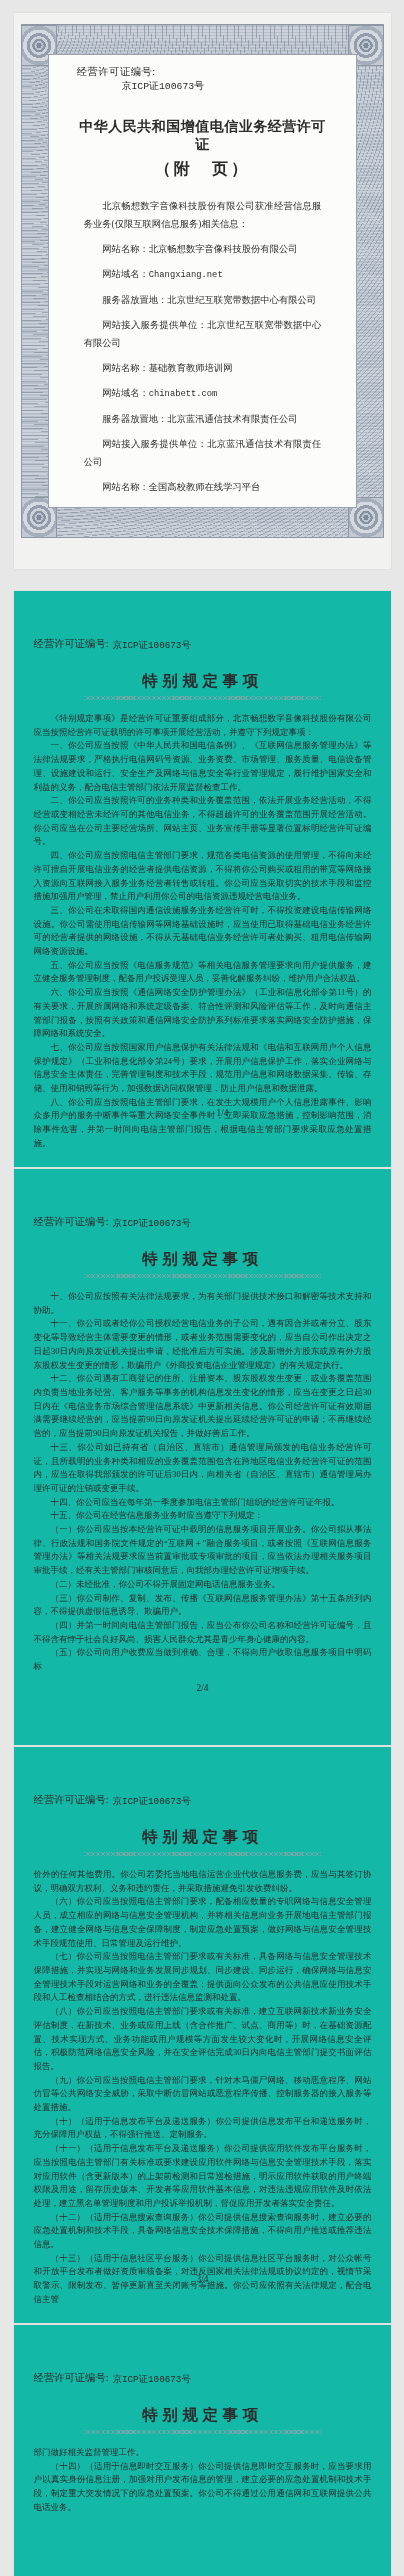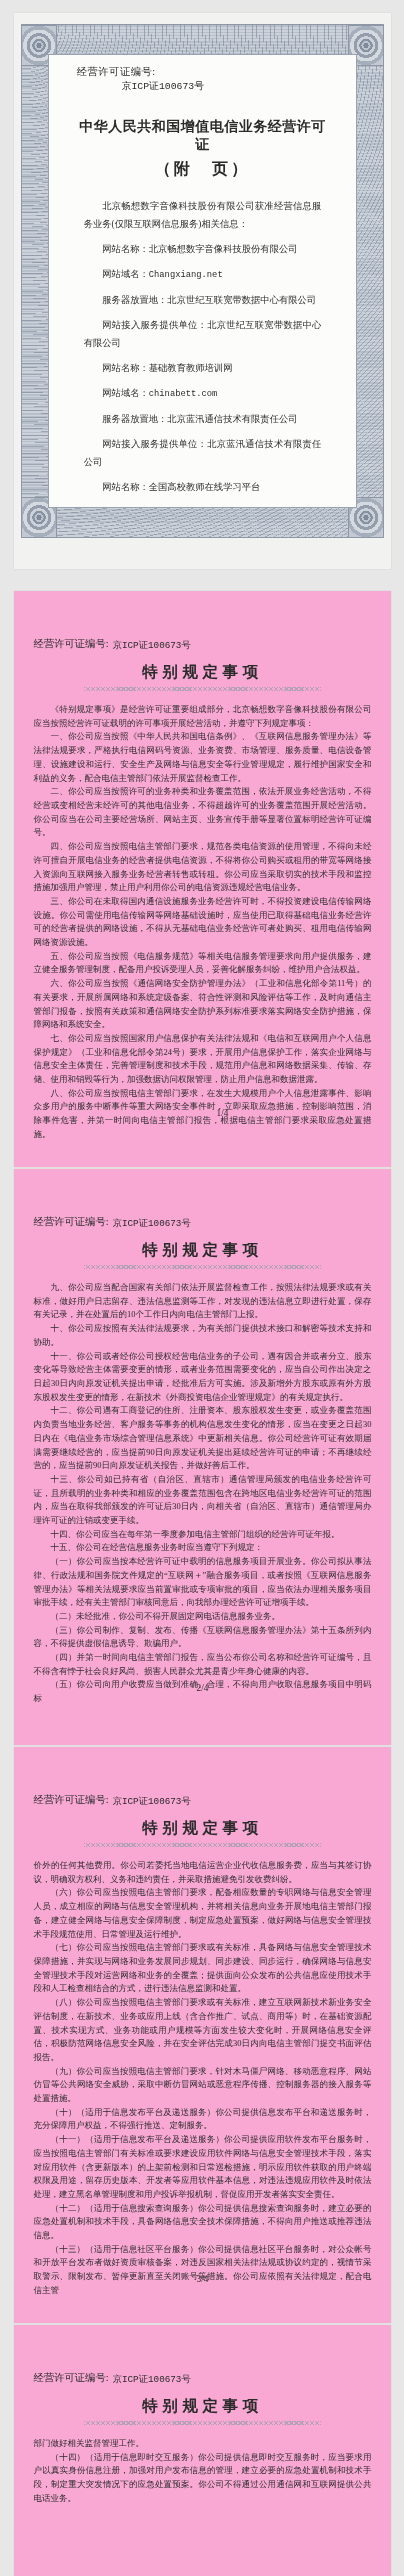--- a/index.html
+++ b/index.html
@@ -1,18 +1,18 @@
 <!DOCTYPE html>
 <html style="font-size:8.2px"><head>
 <meta charset="utf-8">
 <style>
   html,body{margin:0;padding:0;}
   body{background:#e7e7e7;font-family:"Liberation Serif","DejaVu Serif",serif;color:#2b2b2b;}
   #canvas{position:relative;width:405px;height:2873px;background:#e7e7e7;margin:0 auto;overflow:hidden;}
-  .sheet{position:absolute;left:14px;width:377px;background:#f9a8d4;overflow:hidden;box-shadow:0 0 1px rgba(0,0,0,.18);}
+  .sheet{position:absolute;left:14px;width:377px;background:#14b8a6;overflow:hidden;box-shadow:0 0 1px rgba(0,0,0,.18);}
 
   
   .p1{top:13px;height:556px;background:#f2f2f0;}
   .cert-frame{position:absolute;left:6.7px;right:6.7px;top:11.3px;bottom:31px;border:1px solid #8d97a5;
     background:
       repeating-radial-gradient(circle at 3.6px 3.6px, rgba(110,122,140,.50) 0 0.7px, rgba(0,0,0,0) 0.7px 3.6px),
       repeating-linear-gradient(0deg,#ccd2da 0 1.5px,#b7bfcb 1.5px 3.1px),
       #c2c9d3;}
   .cert-corner{position:absolute;width:34px;height:39px;border:0.5px solid #8d97a5;
     background:radial-gradient(circle at 50% 50%, #7f8a99 0 2.6px, #bcc4cf 2.6px 4.6px, #8792a1 4.6px 6.7px, #ccd2da 6.7px 9.3px, #939dab 9.3px 12.4px, #d5dae1 12.4px 16px, #a5aebb 16px 19.6px, #c2c9d3 19.6px);}
@@ -27,21 +27,21 @@
   .entry.mono .val{font-family:"Liberation Mono","DejaVu Sans Mono",monospace;font-size:8.8px;}
 
   
   .p2{top:591px;height:576px;}
   .p3{top:1169px;height:576px;}
   .p4{top:1747px;height:576px;}
   .p5{top:2325px;height:548px;}
   .sheet-head{padding:46px 19.6px 0;}
   .lic-line{font-size:10.3px;}
   .lic-line .licno{font-size:9.3px;font-family:"Liberation Mono","DejaVu Sans Mono",monospace;position:relative;top:1px;margin-left:4.1px;}
-  .sp-title{margin-top:11px;text-align:center;font-size:15.5px;font-weight:700;letter-spacing:4.6px;}
+  .sp-title{margin-top:20px;text-align:center;font-size:15.5px;font-weight:700;letter-spacing:4.6px;}
   .zigzag{height:3.6px;width:70%;margin:4.1px auto 0;opacity:.75;
     background:
       repeating-linear-gradient(135deg,#98a0aa 0 1px,rgba(0,0,0,0) 1px 3.6px),
       repeating-linear-gradient(45deg,#98a0aa 0 1px,rgba(0,0,0,0) 1px 3.6px);}
   .sheet-body{padding:12.4px 19.6px 0;font-size:8.5px;line-height:13.7px;text-align:justify;font-family:Liberation Serif, serif;}
   .para{margin:0;text-indent:2em;}
   .para.cont{text-indent:0;}
   .pageno{position:absolute;left:0;right:0;text-align:center;font-size:9.3px;font-family:"Liberation Serif",serif;}
   .p2 .pageno{bottom:49px;padding-left:40px;} .p3 .pageno{bottom:52px;} .p4 .pageno{bottom:39px;}
 </style>
@@ -102,23 +102,22 @@
     <div class="pageno">1/4</div>
   </div>
 
   <div class="sheet p3">
     <div class="sheet-head">
       <div class="lic-line"><span>经营许可证编号:</span><span class="licno">京ICP证100673号</span></div>
       <div class="sp-title">特别规定事项</div>
       <div class="zigzag"></div>
     </div>
     <div class="sheet-body">
-        <p class="para">九、你公司应当配合国家有关部门依法开展监督检查工作，按照法律法规要求或有关标准，做好用户日志留存、违法信息监测等工作，对发现的违法信息立即进行处置，保存有关记录，并在处置后的10个工作日内向电信主管部门上报。</p>
         <p class="para">十、你公司应按照有关法律法规要求，为有关部门提供技术接口和解密等技术支持和协助。</p>
-        <p class="para">十一、你公司或者经你公司授权经营电信业务的子公司，遇有因合并或者分立、股东变化等导致经营主体需要变更的情形，或者业务范围需要变化的，应当自公司作出决定之日起30日内向原发证机关提出申请，经批准后方可实施。涉及新增外方股东或原有外方股东股权发生变更的情形，在新技术《外商投资电信企业管理规定》的有关规定执行。</p>
+        <p class="para">十一、你公司或者经你公司授权经营电信业务的子公司，遇有因合并或者分立、股东变化等导致经营主体需要变更的情形，或者业务范围需要变化的，应当自公司作出决定之日起30日内向原发证机关提出申请，经批准后方可实施。涉及新增外方股东或原有外方股东股权发生变更的情形，欺骗用户《外商投资电信企业管理规定》的有关规定执行。</p>
         <p class="para">十二、你公司遇有工商登记的住所、注册资本、股东股权发生变更，或业务覆盖范围内负责当地业务经营、客户服务等事务的机构信息发生变化的情形，应当在变更之日起30日内在《电信业务市场综合管理信息系统》中更新相关信息。你公司经营许可证有效期届满需要继续经营的，应当提前90日向原发证机关提出延续经营许可证的申请；不再继续经营的，应当提前90日向原发证机关报告，并做好善后工作。</p>
         <p class="para">十三、你公司如已持有省（自治区、直辖市）通信管理局颁发的电信业务经营许可证，且所载明的业务种类和相应的业务覆盖范围包含在跨地区电信业务经营许可证的范围内，应当在取得我部颁发的许可证后30日内，向相关省（自治区、直辖市）通信管理局办理许可证的注销或变更手续。</p>
         <p class="para">十四、你公司应当在每年第一季度参加电信主管部门组织的经营许可证年报。</p>
         <p class="para">十五、你公司在经营信息服务业务时应当遵守下列规定：</p>
         <p class="para">（一）你公司应当按本经营许可证中载明的信息服务项目开展业务。你公司拟从事法律、行政法规和国务院文件规定的“互联网＋”融合服务项目，或者按照《互联网信息服务管理办法》等相关法规要求应当前置审批或专项审批的项目，应当依法办理相关服务项目审批手续，经有关主管部门审核同意后，向我部办理经营许可证增项手续。</p>
         <p class="para">（二）未经批准，你公司不得开展固定网电话信息服务业务。</p>
         <p class="para">（三）你公司制作、复制、发布、传播《互联网信息服务管理办法》第十五条所列内容，不得提供虚假信息诱导、欺骗用户。</p>
         <p class="para">（四）并第一时间向电信主管部门报告，应当公布你公司名称和经营许可证编号，且不得含有悖于社会良好风尚、损害人民群众尤其是青少年身心健康的内容。</p>
         <p class="para">（五）你公司向用户收费应当做到准确、合理，不得向用户收取信息服务项目中明码标</p>
       </div>

